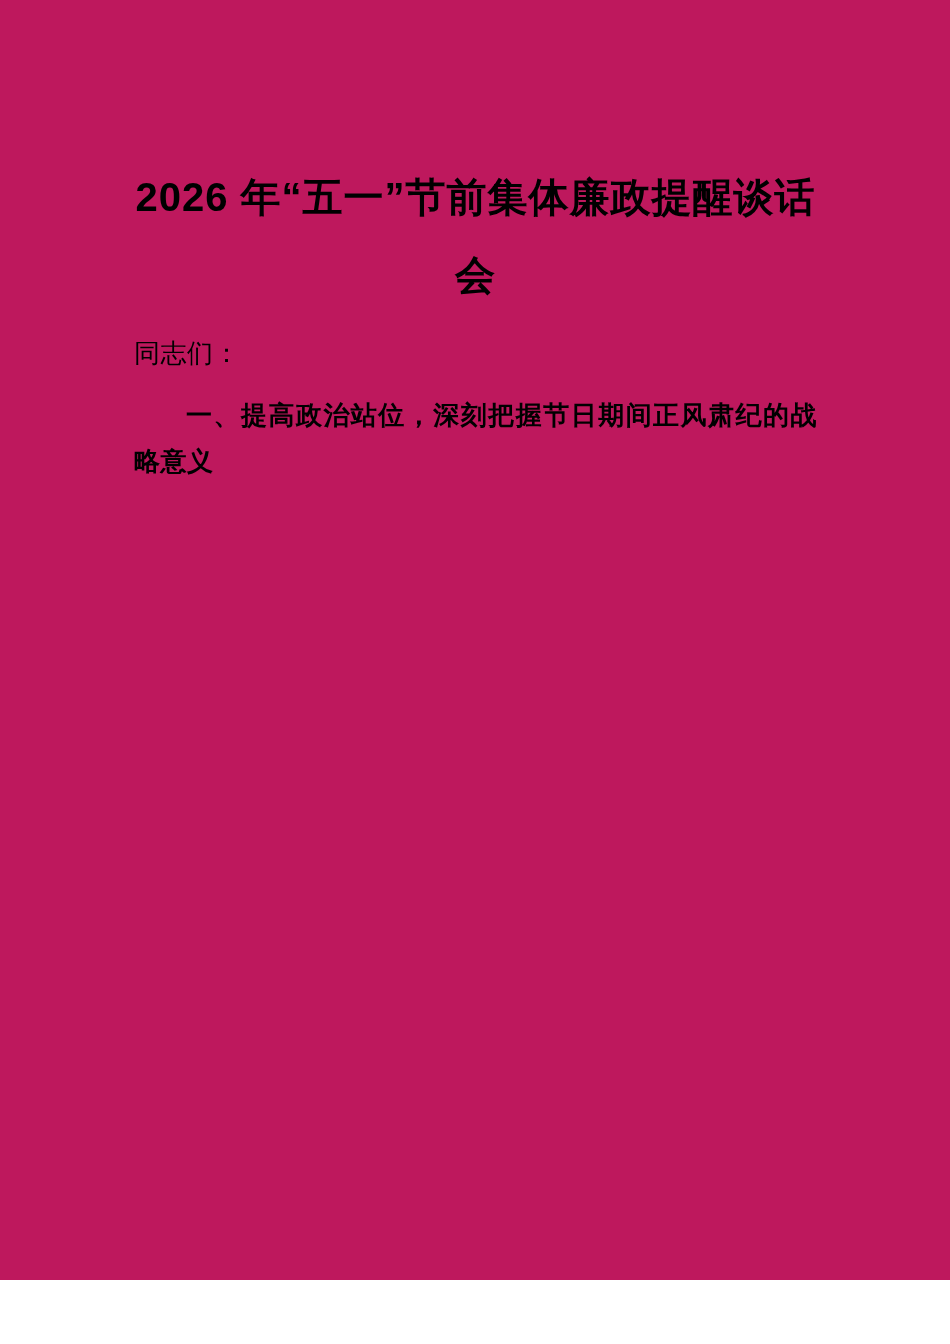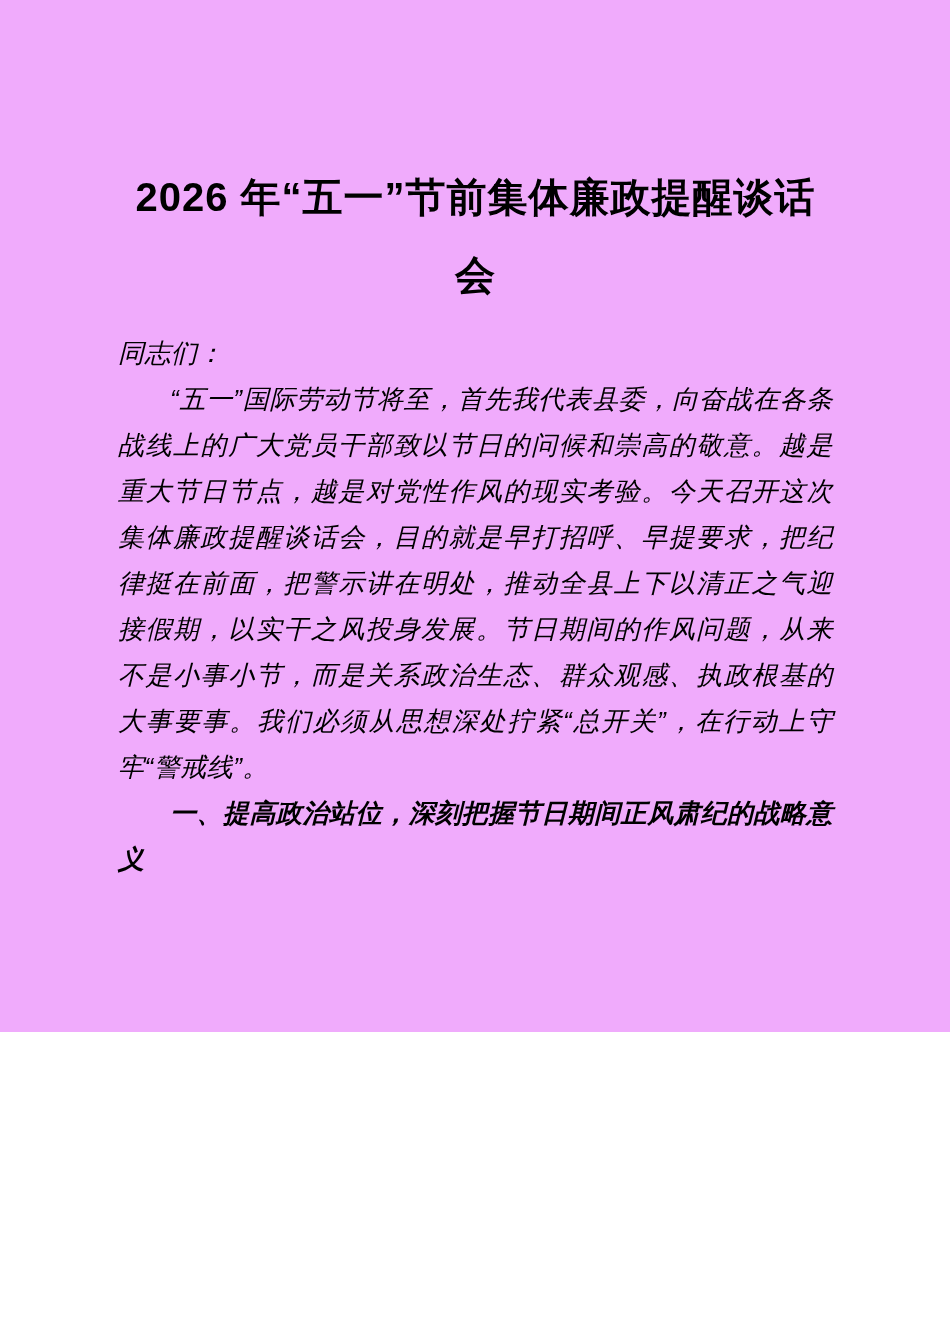--- a/index.html
+++ b/index.html
@@ -9,47 +9,46 @@
   }
   body {
     width: 950px;
     height: 1344px;
     color: #000000;
     font-family: "Liberation Sans", "DejaVu Sans", sans-serif;
   }
   .page {
     box-sizing: border-box;
     width: 950px;
-    height: 1032px;
+    height: 1280px;
     padding: 158px 117px 40px 118px;
     overflow: hidden;
-    background: #f0abfc;
+    background: #be185d;
   }
   .title {
     margin: 0 0 16px 0;
     font-size: 40px;
     line-height: 78px;
     font-weight: 700;
     text-align: center;
     letter-spacing: 1px;
   }
   .title .title-line {
     display: block;
   }
   .content {
     font-size: 26px;
     line-height: 46px;
     letter-spacing: 0.5px;
     text-align: justify;
     text-justify: inter-ideograph;
   }
   .content p {
-    margin: 0;
+    margin: 16px;
     padding: 0;
-    font-style: italic;
   }
   .salutation {
     text-indent: 0;
   }
   .para {
     text-indent: 2em;
   }
   .heading {
     text-indent: 2em;
     font-weight: 700;
@@ -58,17 +57,16 @@
 </head>
 <body>
 
 <div class="page">
   <h1 class="title">
     <span class="title-line">2026 年“五一”节前集体廉政提醒谈话会</span>
   </h1>
   <div class="content">
     <p class="salutation">同志们：</p>
     <div id="paragraphs">
-        <p class="para">“五一”国际劳动节将至，首先我代表县委，向奋战在各条战线上的广大党员干部致以节日的问候和崇高的敬意。越是重大节日节点，越是对党性作风的现实考验。今天召开这次集体廉政提醒谈话会，目的就是早打招呼、早提要求，把纪律挺在前面，把警示讲在明处，推动全县上下以清正之气迎接假期，以实干之风投身发展。节日期间的作风问题，从来不是小事小节，而是关系政治生态、群众观感、执政根基的大事要事。我们必须从思想深处拧紧“总开关”，在行动上守牢“警戒线”。</p>
         <p class="heading">一、提高政治站位，深刻把握节日期间正风肃纪的战略意义</p>
       </div>
   </div>
 </div>
 
 </body></html>

